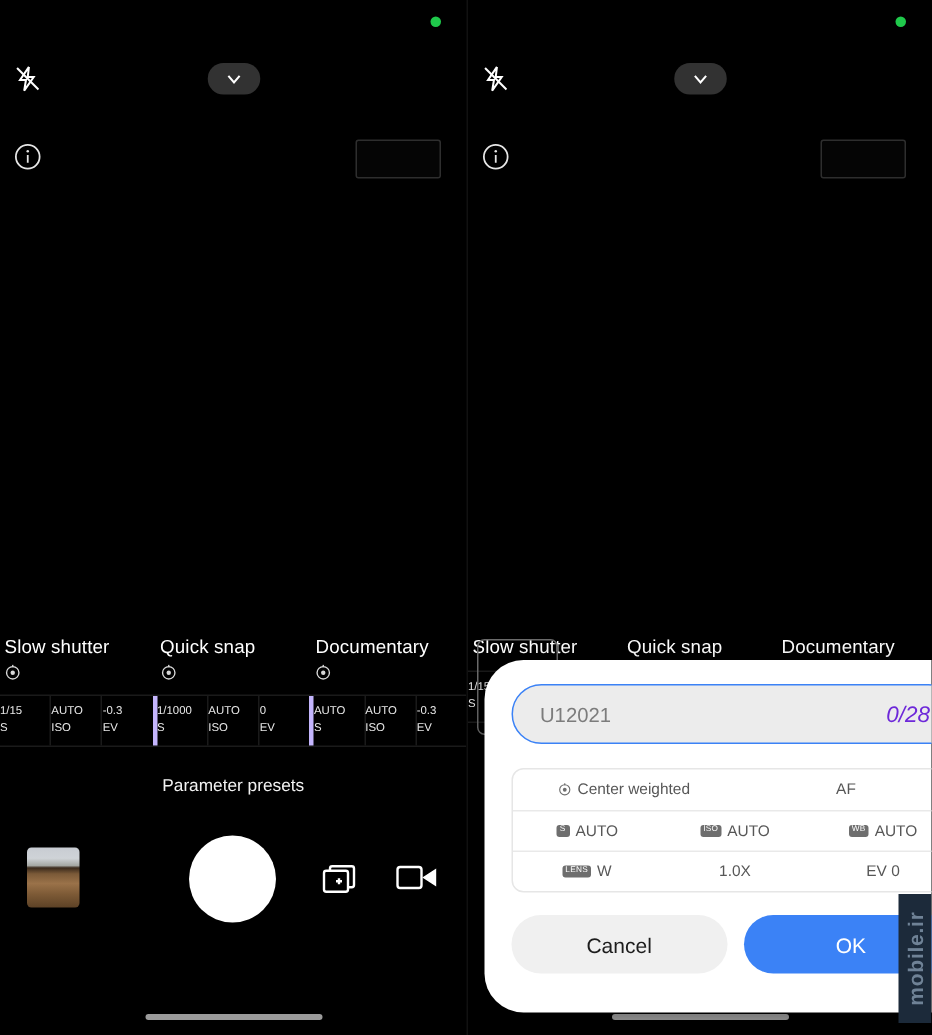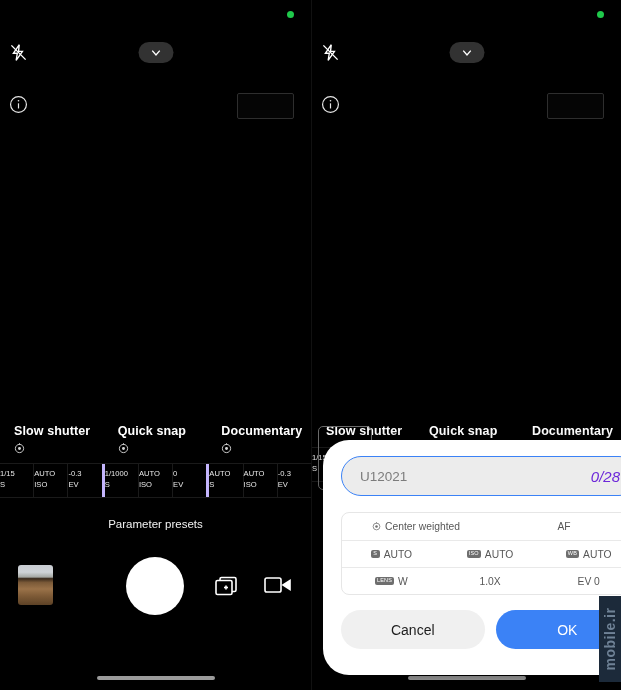--- a/index.html
+++ b/index.html
@@ -15,21 +15,21 @@
   .chevron-btn { position:absolute; left:50%; transform:translateX(-50%); top:42px;
     width:35px; height:21px; border-radius:11px; background:#323232;
     display:flex; align-items:center; justify-content:center; }
   .info-icon { position:absolute; left:9px; top:95px; width:19px; height:19px; }
   .top-rect { position:absolute; right:17px; top:93px; width:57px; height:26px;
     border:1px solid #2e2e2e; border-radius:2px; background:#050505; }
 
   
   .presets { position:absolute; left:0; top:424px; width:100%; }
   .preset-row { display:flex; }
-  .preset-col { flex:1 1 0; min-width:0; padding-left:14px;font-weight:bold; }
+  .preset-col { flex:1 1 0; min-width:0; padding-left:3px; }
   .preset-title { color:#fff; font-size:12.5px; letter-spacing:.1px; white-space:nowrap;
     overflow:hidden; text-overflow:clip; }
   .preset-sub { margin-top:5px; }
   .target-ico { display:block; width:11px; height:11px; }
   .vals { display:flex; margin-top:9px; border-top:1px solid #1a1a1a; border-bottom:1px solid #1a1a1a; }
   .vgroup { flex:1 1 0; display:flex; }
   .vgroup + .vgroup { border-left:3px solid #c4b5fd; }
   .vcell { flex:1 1 0; padding:5px 0 6px; color:#e8e8e8; font-size:7.6px; line-height:1.42; }
   .vcell + .vcell { border-left:1px solid #1a1a1a; }
   .vcell b { display:block; font-weight:400; }

